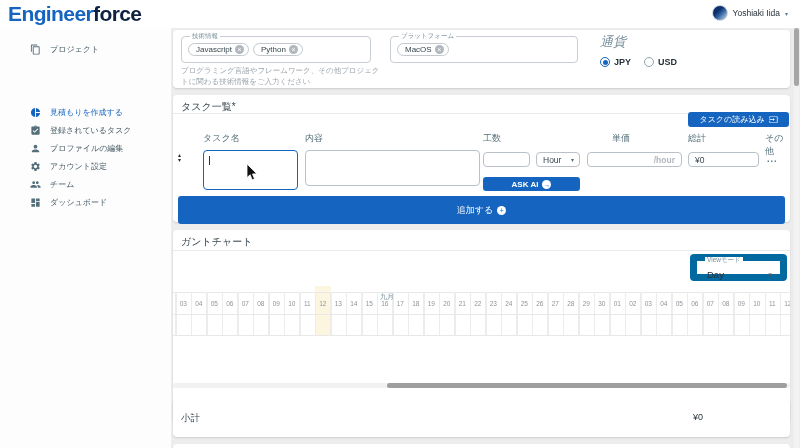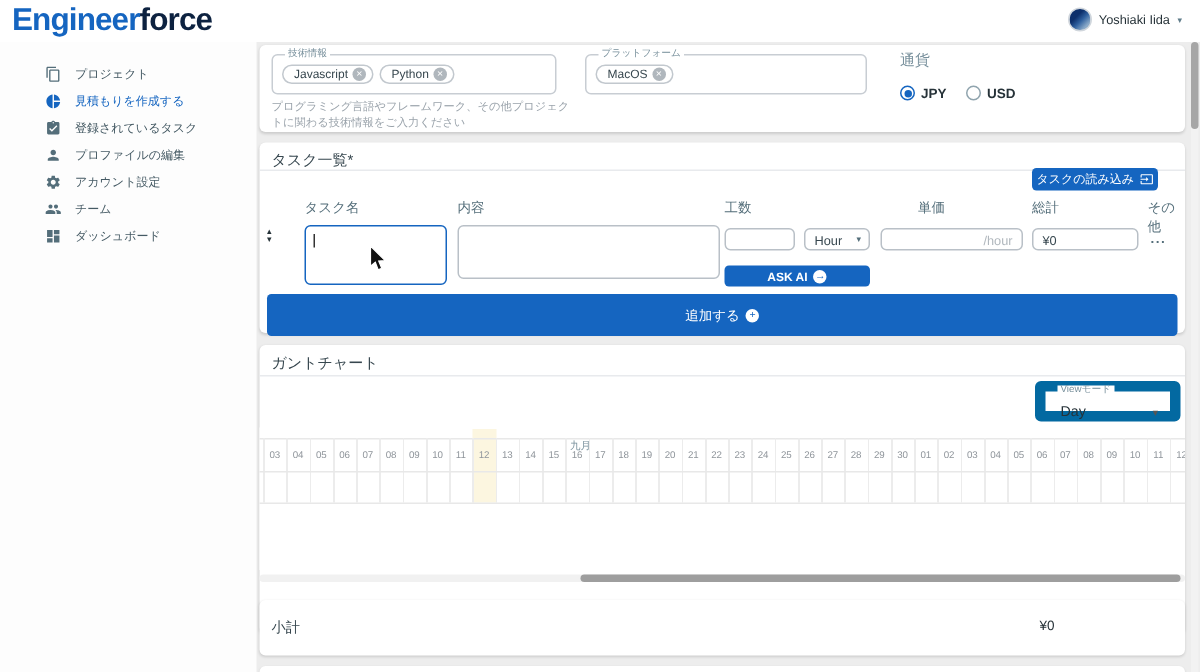--- a/index.html
+++ b/index.html
@@ -14,60 +14,60 @@
   .logo { position:absolute; left:8px; top:2px; font-size:21px; font-weight:700; letter-spacing:-0.6px; }
   .logo .p1 { color:#1565c0; } .logo .p2 { color:#0d2240; }
   .user { position:absolute; right:12px; top:5px; display:flex; align-items:center; gap:5px; font-size:8.5px; color:#263238; cursor:pointer; }
   .avatar { width:16px; height:16px; border-radius:50%; background:linear-gradient(135deg,#0d2f6b 35%,#2e5f9e 55%,#8aa9c8 80%); border:1px solid #d0d6dc; }
   .user-caret { font-size:6px; color:#607d8b; }
 
   
   .sidebar { position:absolute; left:0; top:28px; width:171px; bottom:0; background:#fdfdfd; z-index:4; padding-top:12px; }
   .nav-item { display:flex; align-items:center; gap:9px; height:18px; padding-left:30px; font-size:8px; color:#455a64; cursor:pointer; }
   .nav-item svg { width:11px; height:11px; fill:#546e7a; flex:none; }
-  .nav-item.active { color:#1565c0; }
+  .nav-item.active { color:#1565c0;margin-top:45px; }
   .nav-item.active svg { fill:#1565c0; }
 
   
   .card { position:absolute; left:173px; width:617px; background:#fff; border-radius:4px; box-shadow:0 1px 2px rgba(0,0,0,.14); z-index:2; }
   .card1 { top:30px; height:58px; }
   .card2 { top:95px; height:127px; }
   .card3 { top:230px; height:192px; }
   .card4 { top:400px; height:37px; }
   .card5 { top:444px; height:10px; }
 
   .fieldset { position:absolute; border:1px solid #c8cdd3; border-radius:4px; background:#fff; }
   .legend { position:absolute; top:-4px; left:8px; background:#fff; padding:0 2px; font-size:6.5px; color:#78909c; line-height:1; }
   .chips { display:flex; gap:4px; padding:6px 6px;align-items:center; }
   .chip { display:flex; align-items:center; gap:3px; border:1px solid #c2c8ce; border-radius:10px; padding:1px 4px 1px 7px; font-size:8px; color:#37474f; background:#fff; }
   .chip-x { width:9px; height:9px; border-radius:50%; background:#b0b7bd; color:#fff; font-size:7px; line-height:9px; text-align:center; cursor:pointer; }
   .helper { position:absolute; font-size:7.5px; color:#9aa3ab; line-height:1.4; }
 
-  .cur-label { position:absolute; font-size:10px; color:#78909c; }
+  .cur-label { position:absolute; font-size:13px; color:#78909c;font-style:italic; }
   .cur-opts { position:absolute; display:flex; gap:13px; align-items:center; }
   .cur-opt { display:flex; align-items:center; gap:4px; font-size:9px; font-weight:700; color:#263238; cursor:pointer;margin-top:12px; }
   .radio { width:10px; height:10px; border:1.5px solid #90a4ae; border-radius:50%; position:relative; background:#fff; }
   .radio.sel { border-color:#1565c0; }
   .radio.sel::after { content:''; position:absolute; inset:1.5px; background:#1565c0; border-radius:50%; }
 
   .sec-title { position:absolute; left:8px; top:5px; font-size:10px; color:#37474f; }
   .divider { position:absolute; left:0; right:0; top:18px; border-bottom:1px solid #e8eaed; }
 
   .btn-blue { background:#1565c0; color:#fff; border:none; border-radius:3px; display:flex; align-items:center; justify-content:center; gap:4px; cursor:pointer; font-family:inherit; }
-  .load-btn { position:absolute; left:515px; top:17px; width:84px; height:15px; font-size:8px;justify-content:center; }
+  .load-btn { position:absolute; left:515px; top:17px; width:101px; height:15px; font-size:8px;justify-content:center; }
   .load-btn svg { width:9px; height:9px; fill:#fff; }
 
   .col-label { position:absolute; top:37px; font-size:9px; color:#546e7a; }
 
   .drag-handle { position:absolute; left:5px; top:58px; display:flex; flex-direction:column; line-height:5px; font-size:6px; color:#263238; cursor:grab; }
   .ta { position:absolute; border:1px solid #b9c0c7; border-radius:4px; background:#fff; }
   .ta.focused { border:1.5px solid #1565c0; }
   .text-caret { position:absolute; left:5px; top:5px; width:1px; height:9px; background:#333; }
   .inp { position:absolute; border:1px solid #b9c0c7; border-radius:4px; background:#fff; font-size:8.5px; color:#37474f; display:flex; align-items:center; padding:0 6px; }
-  .inp .ph { position:absolute; right:6px; color:#b0b7bd; }
+  .inp .ph { position:absolute; right:6px; color:#b0b7bd;font-weight:bold; }
   .sel-caret { position:absolute; right:5px; font-size:6px; color:#546e7a; }
   .ask-ai { position:absolute; left:310px; top:82px; width:97px; height:14px; font-size:8px; font-weight:700; }
   .circle-ic { width:9px; height:9px; border-radius:50%; background:#fff; color:#1565c0; font-size:7px; line-height:9px; text-align:center; }
   .more-btn { position:absolute; left:594px; top:59px; font-size:9px; font-weight:700; letter-spacing:1px; color:#546e7a; cursor:pointer; }
   .add-bar { position:absolute; left:5px; top:101px; width:607px; height:28px; font-size:9px; }
 
   
   .vm-box { position:absolute; left:517px; top:24px; width:97px; height:27px; border:7px solid #0369a1; border-radius:4px; background:#fff; cursor:pointer; }
   .vm-val { position:absolute; left:10px; top:0; line-height:27px; font-size:9.5px; color:#263238; }
   .vm-caret { position:absolute; right:8px; top:10px; font-size:7px; color:#555; }

